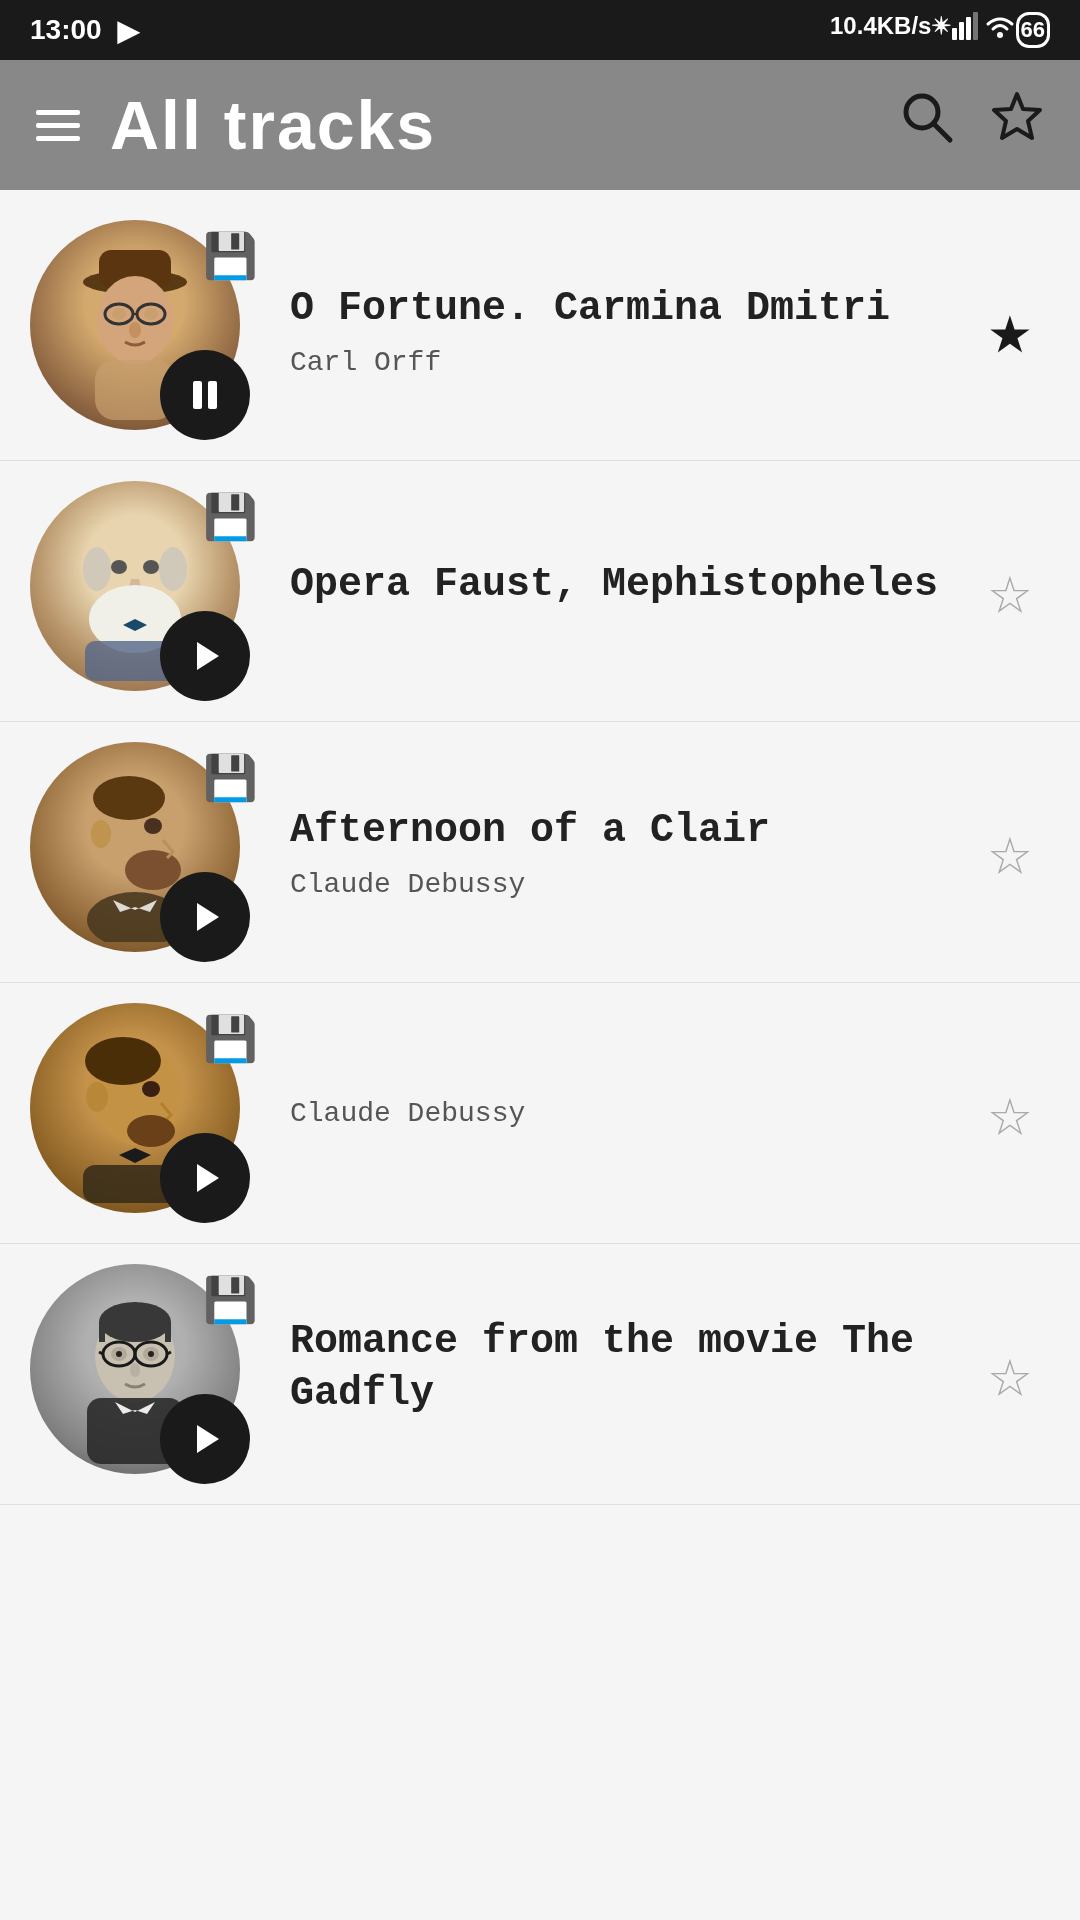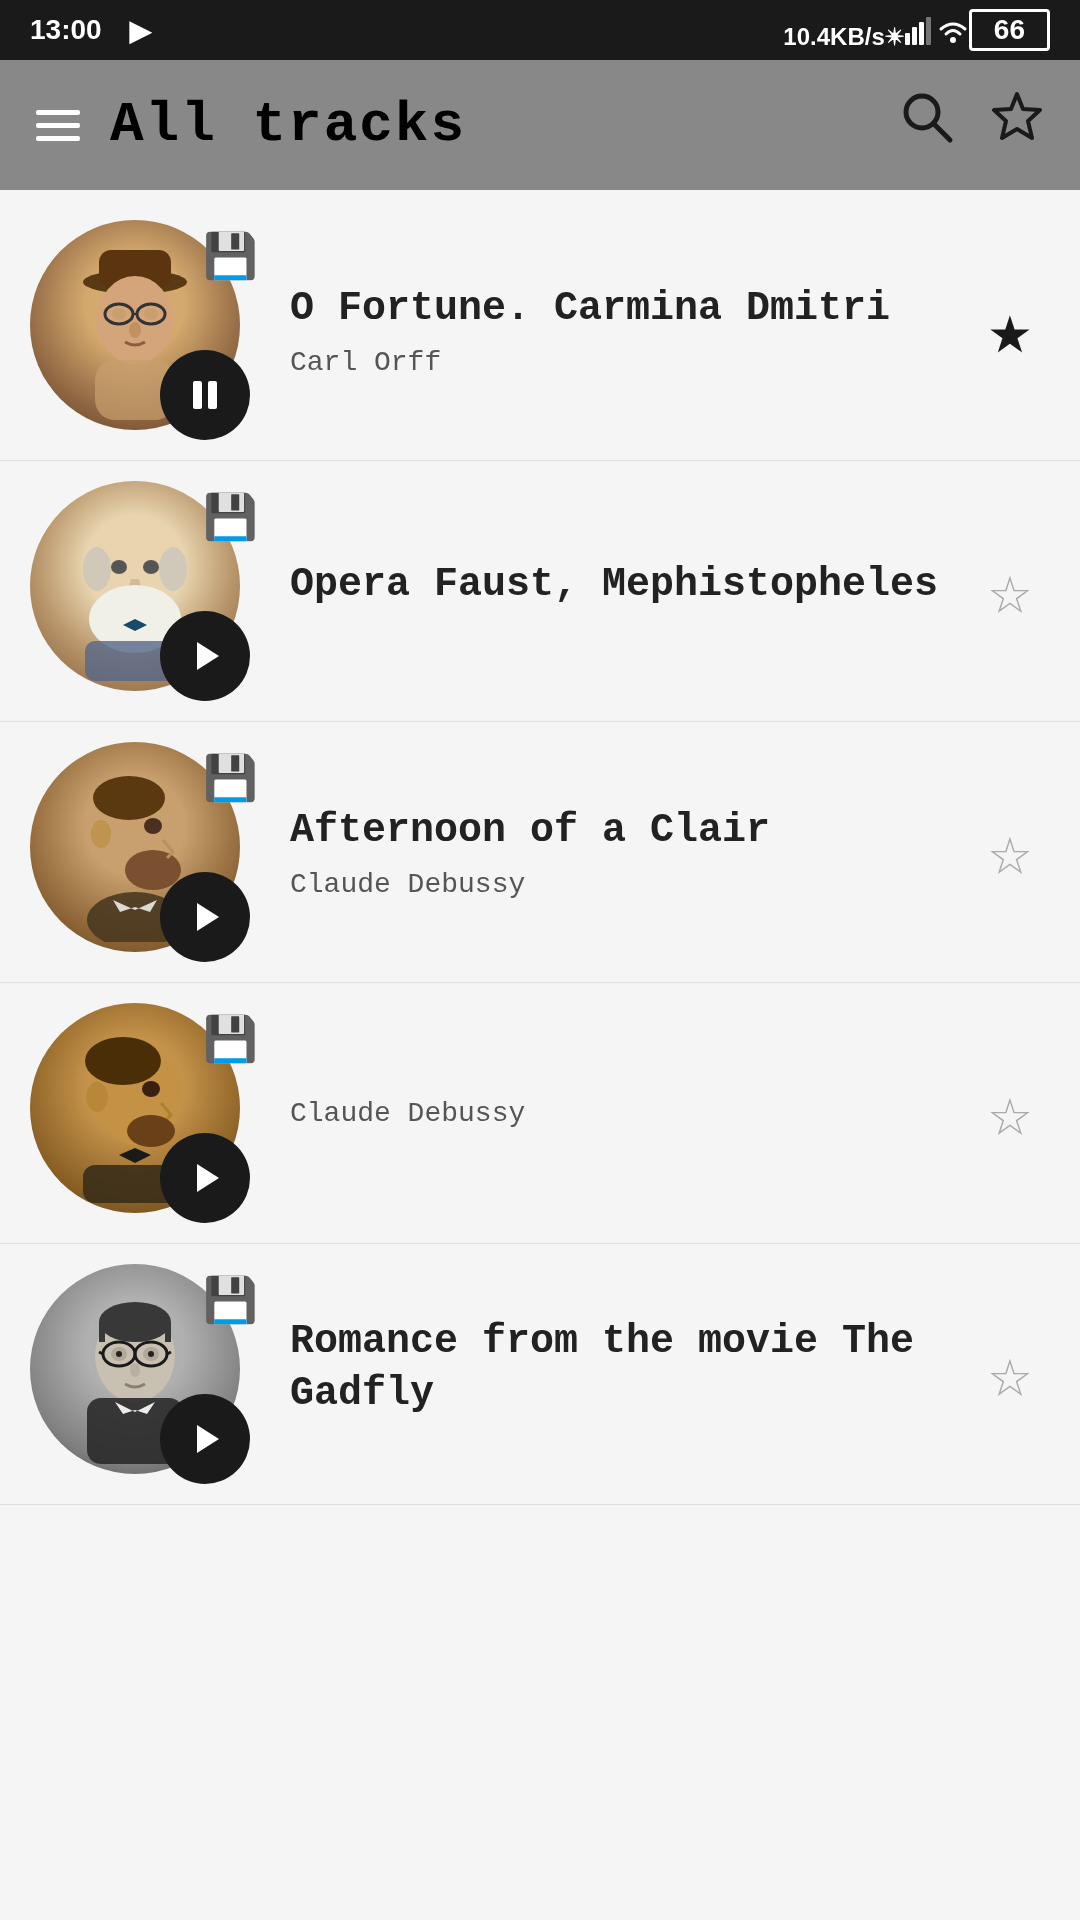--- a/index.html
+++ b/index.html
@@ -20,27 +20,27 @@
       background: #1a1a1a;
       display: flex;
       align-items: center;
       justify-content: space-between;
       padding: 0 30px;
       color: white;
       font-size: 28px;
       font-weight: bold;
       font-family: Arial, sans-serif;
     }
-    .status-left { display: flex; align-items: center; gap: 28px; }
-    .status-right { display: flex; align-items: flex-end; font-size: 24px; }
+    .status-left { display: flex; align-items: center; gap: 16px; }
+    .status-right { display: flex; align-items: flex-start; font-size: 24px; }
     .battery-icon {
       border: 3px solid white;
-      border-radius: 4px;
-      padding: 2px 22px;
-      font-size: 28px;
+      border-radius: 13px;
+      padding: 2px 2px;
+      font-size: 22px;
       position: relative;
     }
 
     
     .app-bar {
       width: 100%;
       height: 130px;
       background: #888888;
       display: flex;
       align-items: center;
@@ -48,24 +48,24 @@
       justify-content: space-between;
     }
     .app-bar-left { display: flex; align-items: center; gap: 30px; }
     .hamburger-icon {
       display: flex; flex-direction: column; gap: 8px; cursor: pointer;
     }
     .hamburger-icon span {
       display: block; width: 44px; height: 5px; background: white; border-radius: 2px;
     }
     .app-bar-title {
-      font-size: 56px;
+      font-size: 68px;
       font-weight: bold;
-      color: #000000;
-      font-family: Liberation Mono, monospace;
+      color: #ffffff;
+      font-family: Liberation Sans, sans-serif;
       letter-spacing: 2px;
     }
     .app-bar-right { display: flex; align-items: center; gap: 36px; }
     .header-icon {
       color: #1a1a1a;
       font-size: 54px;
       cursor: pointer;
     }
 
     

